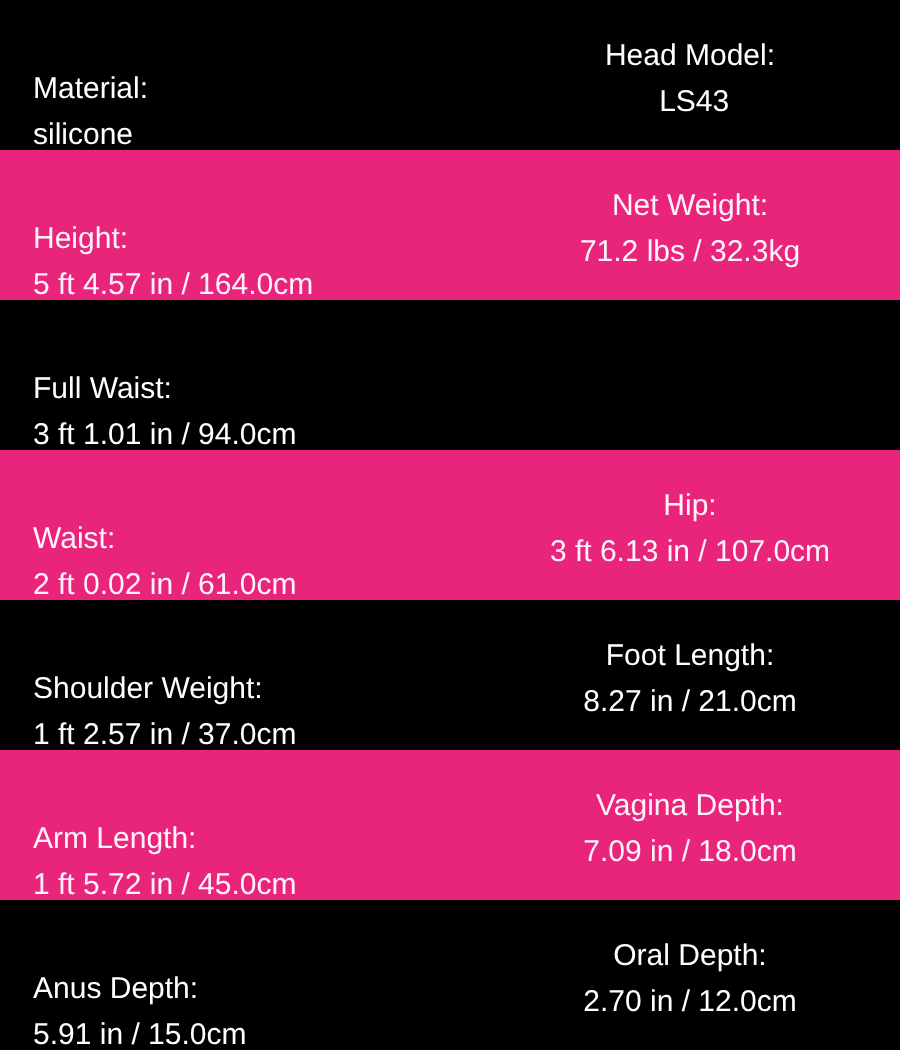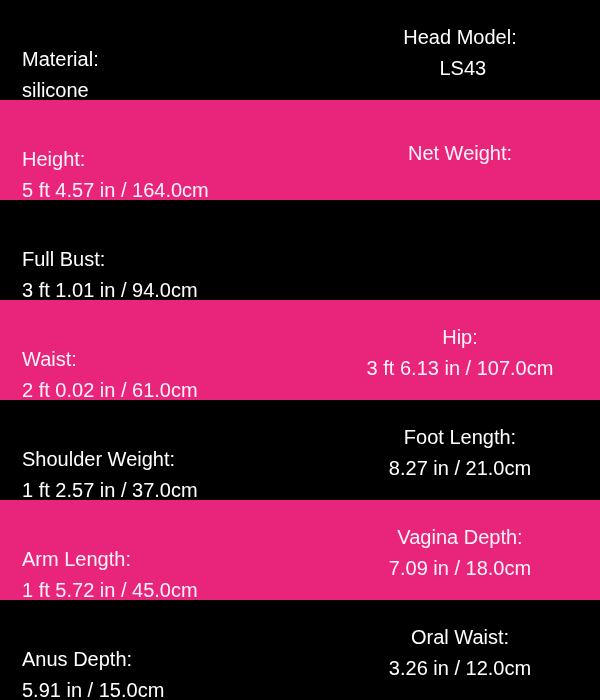--- a/index.html
+++ b/index.html
@@ -63,26 +63,27 @@
     </div>
   </div>
 
   <div class="spec-row pink">
     <div class="spec-cell left">
       <span class="spec-label">Height:</span>
       <span class="spec-value">5 ft 4.57 in / 164.0cm</span>
     </div>
     <div class="spec-cell right">
       <span class="spec-label">Net Weight:</span>
+      <span class="spec-value">71.2 lbs / 32.3kg</span>
     </div>
   </div>
 
   <div class="spec-row black">
     <div class="spec-cell left">
-      <span class="spec-label">Full Bust:</span>
+      <span class="spec-label">Full Waist:</span>
       <span class="spec-value">3 ft 1.01 in / 94.0cm</span>
     </div>
   </div>
 
   <div class="spec-row pink">
     <div class="spec-cell left">
       <span class="spec-label">Waist:</span>
       <span class="spec-value">2 ft 0.02 in / 61.0cm</span>
     </div>
     <div class="spec-cell right">
@@ -112,18 +113,18 @@
       <span class="spec-value">7.09 in / 18.0cm</span>
     </div>
   </div>
 
   <div class="spec-row black">
     <div class="spec-cell left">
       <span class="spec-label">Anus Depth:</span>
       <span class="spec-value">5.91 in / 15.0cm</span>
     </div>
     <div class="spec-cell right">
-      <span class="spec-label">Oral Waist:</span>
-      <span class="spec-value">3.26 in / 12.0cm</span>
+      <span class="spec-label">Oral Depth:</span>
+      <span class="spec-value">2.70 in / 12.0cm</span>
     </div>
   </div>
 
 </div>
 
 </body></html>

